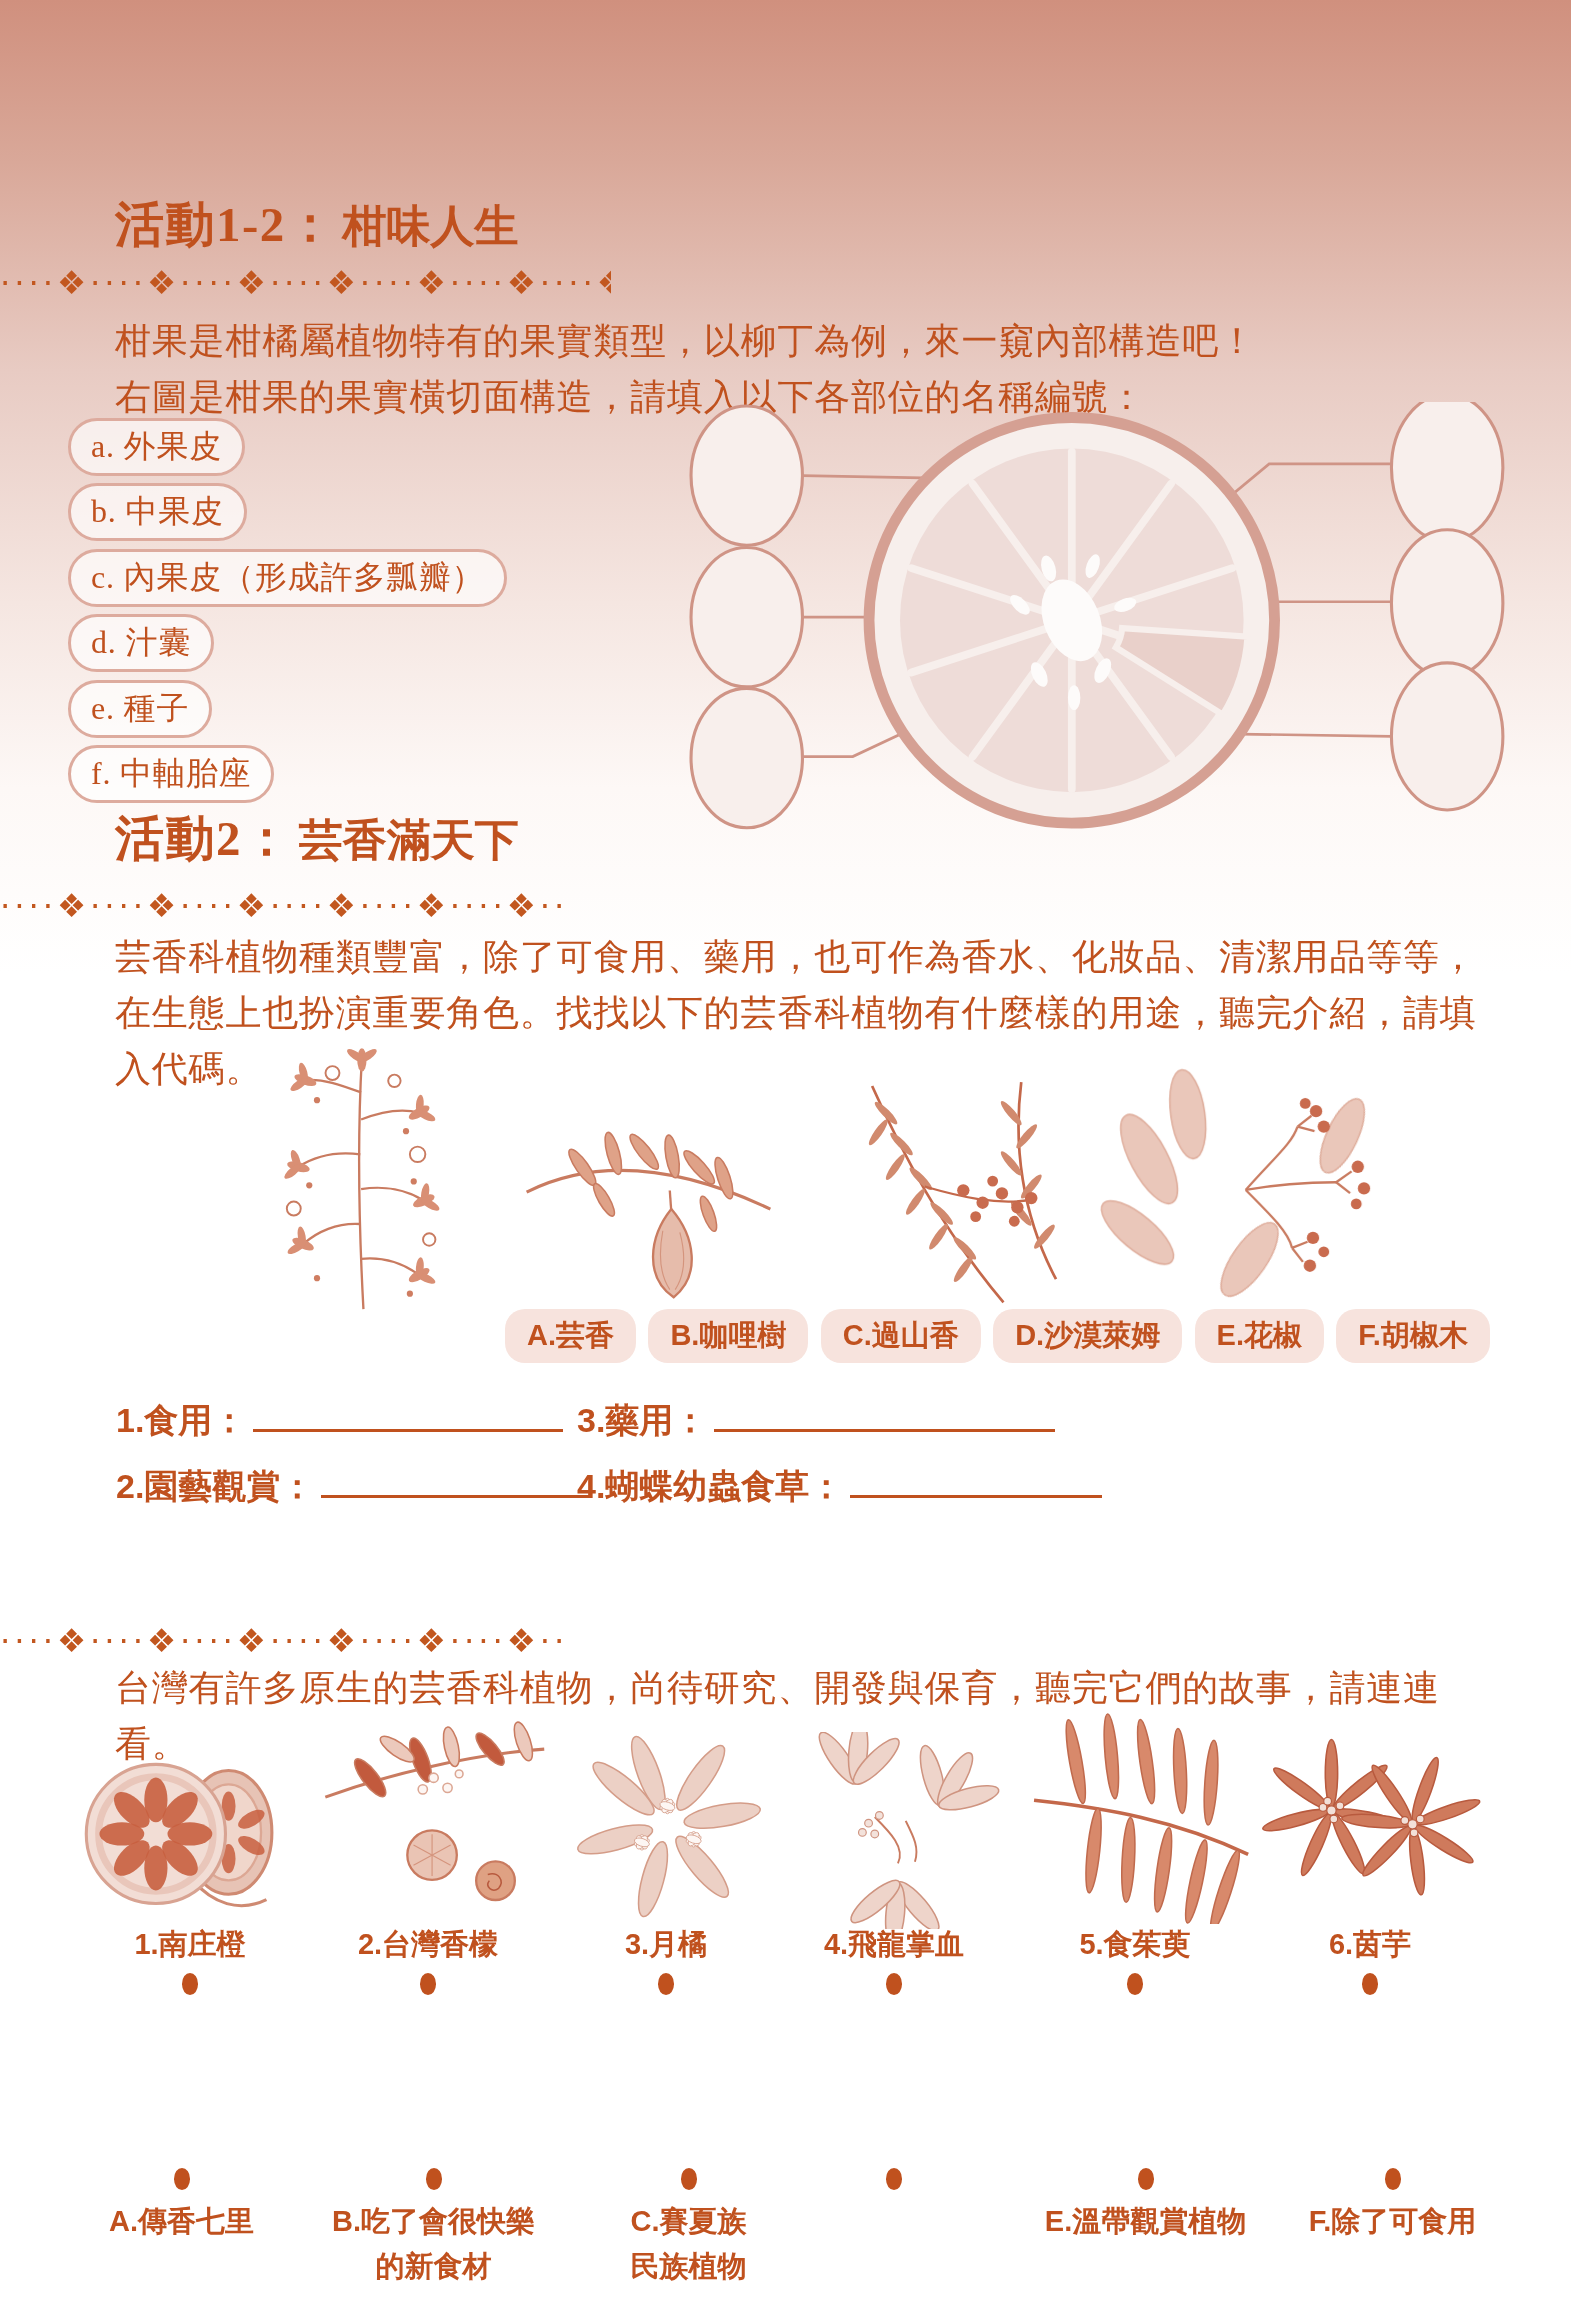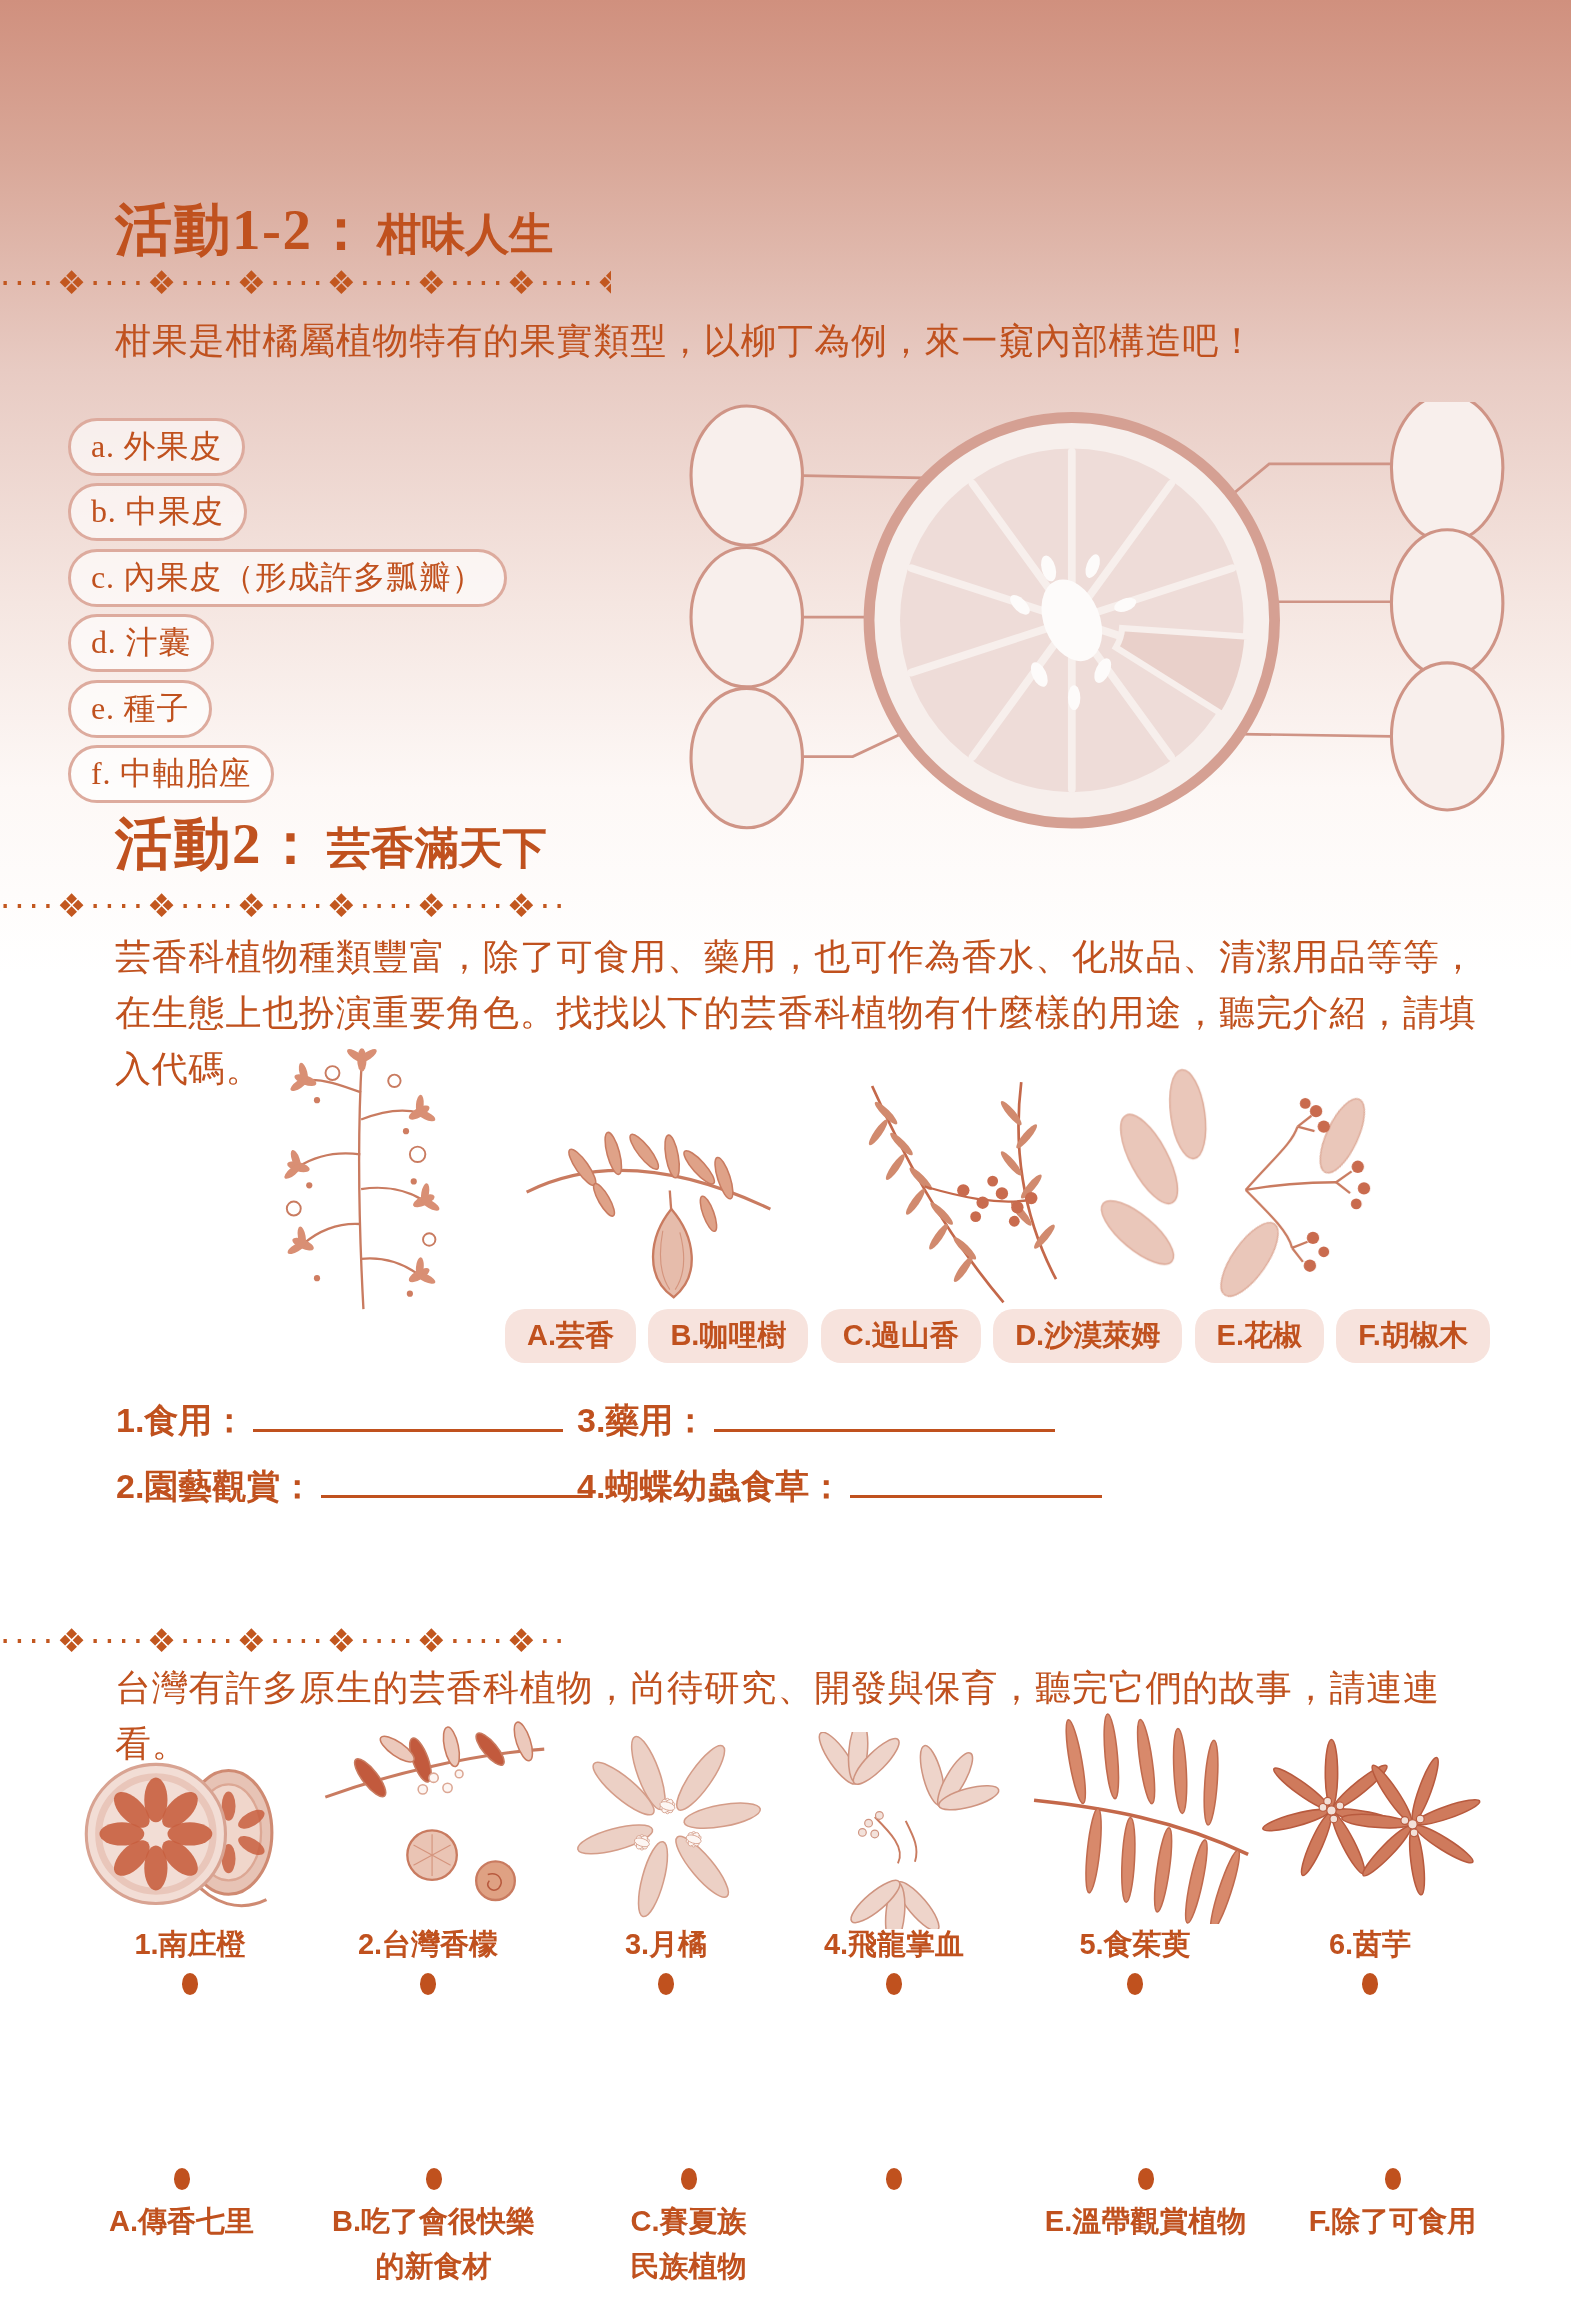--- a/index.html
+++ b/index.html
@@ -3,21 +3,21 @@
 <meta charset="utf-8">
 <style>
   html,body{margin:0;padding:0;}
   body{background:#fff;}
   .page{
     position:relative; width:1572px; height:2319px; overflow:hidden;
     background:linear-gradient(180deg,#d0907e 0%,#d9a899 7%,#e8cbc3 16%,#f5e6e1 26%,#fdf8f6 34%,#ffffff 42%);
     font-family:"Liberation Serif","DejaVu Serif",serif;
   }
   .act-title{position:absolute; color:#c0511e; font-weight:bold; white-space:nowrap;}
-  .act-title .big{font-size:57px; letter-spacing:1.5px;}
+  .act-title .big{font-size:49px; letter-spacing:1.5px;}
   .act-title .small{font-size:44px; margin-left:6.2px;margin-top:26px;}
   .divider{
     position:absolute; left:0; color:#c2571f; font-size:32.5px; line-height:40px;
     letter-spacing:3.9px; white-space:nowrap; overflow:hidden;
     font-family:"DejaVu Sans","Liberation Sans",sans-serif;
   }
   .para{position:absolute; color:#c0511e; font-size:36px; line-height:1.56; letter-spacing:0.8px;}
   .opt-list{position:absolute; left:68px; top:418px;}
   .opt-pill{
     display:table; margin-bottom:7.7px; border:3.1px solid #ddab9e; border-radius:36px;
@@ -54,20 +54,21 @@
 
   <div class="act-title" style="left:115px; top:192px;">
     <span class="big">活動1-2：</span><span class="small">柑味人生</span>
   </div>
   <div class="divider" style="top:263px; width:611px;">
     <span>····❖····❖····❖····❖····❖····❖····❖····❖····❖····❖··</span>
   </div>
 
   <div class="para" style="left:115px; top:313px; width:1362px;">
     <span>柑果是柑橘屬植物特有的果實類型，以柳丁為例，來一窺內部構造吧！</span><br>
+    <span>右圖是柑果的果實橫切面構造，請填入以下各部位的名稱編號：</span>
   </div>
 
   <div class="opt-list">
     <div class="opt-pill">a. 外果皮</div>
     <div class="opt-pill">b. 中果皮</div>
     <div class="opt-pill">c. 內果皮（形成許多瓢瓣）</div>
     <div class="opt-pill">d. 汁囊</div>
     <div class="opt-pill">e. 種子</div>
     <div class="opt-pill">f. 中軸胎座</div>
   </div>

